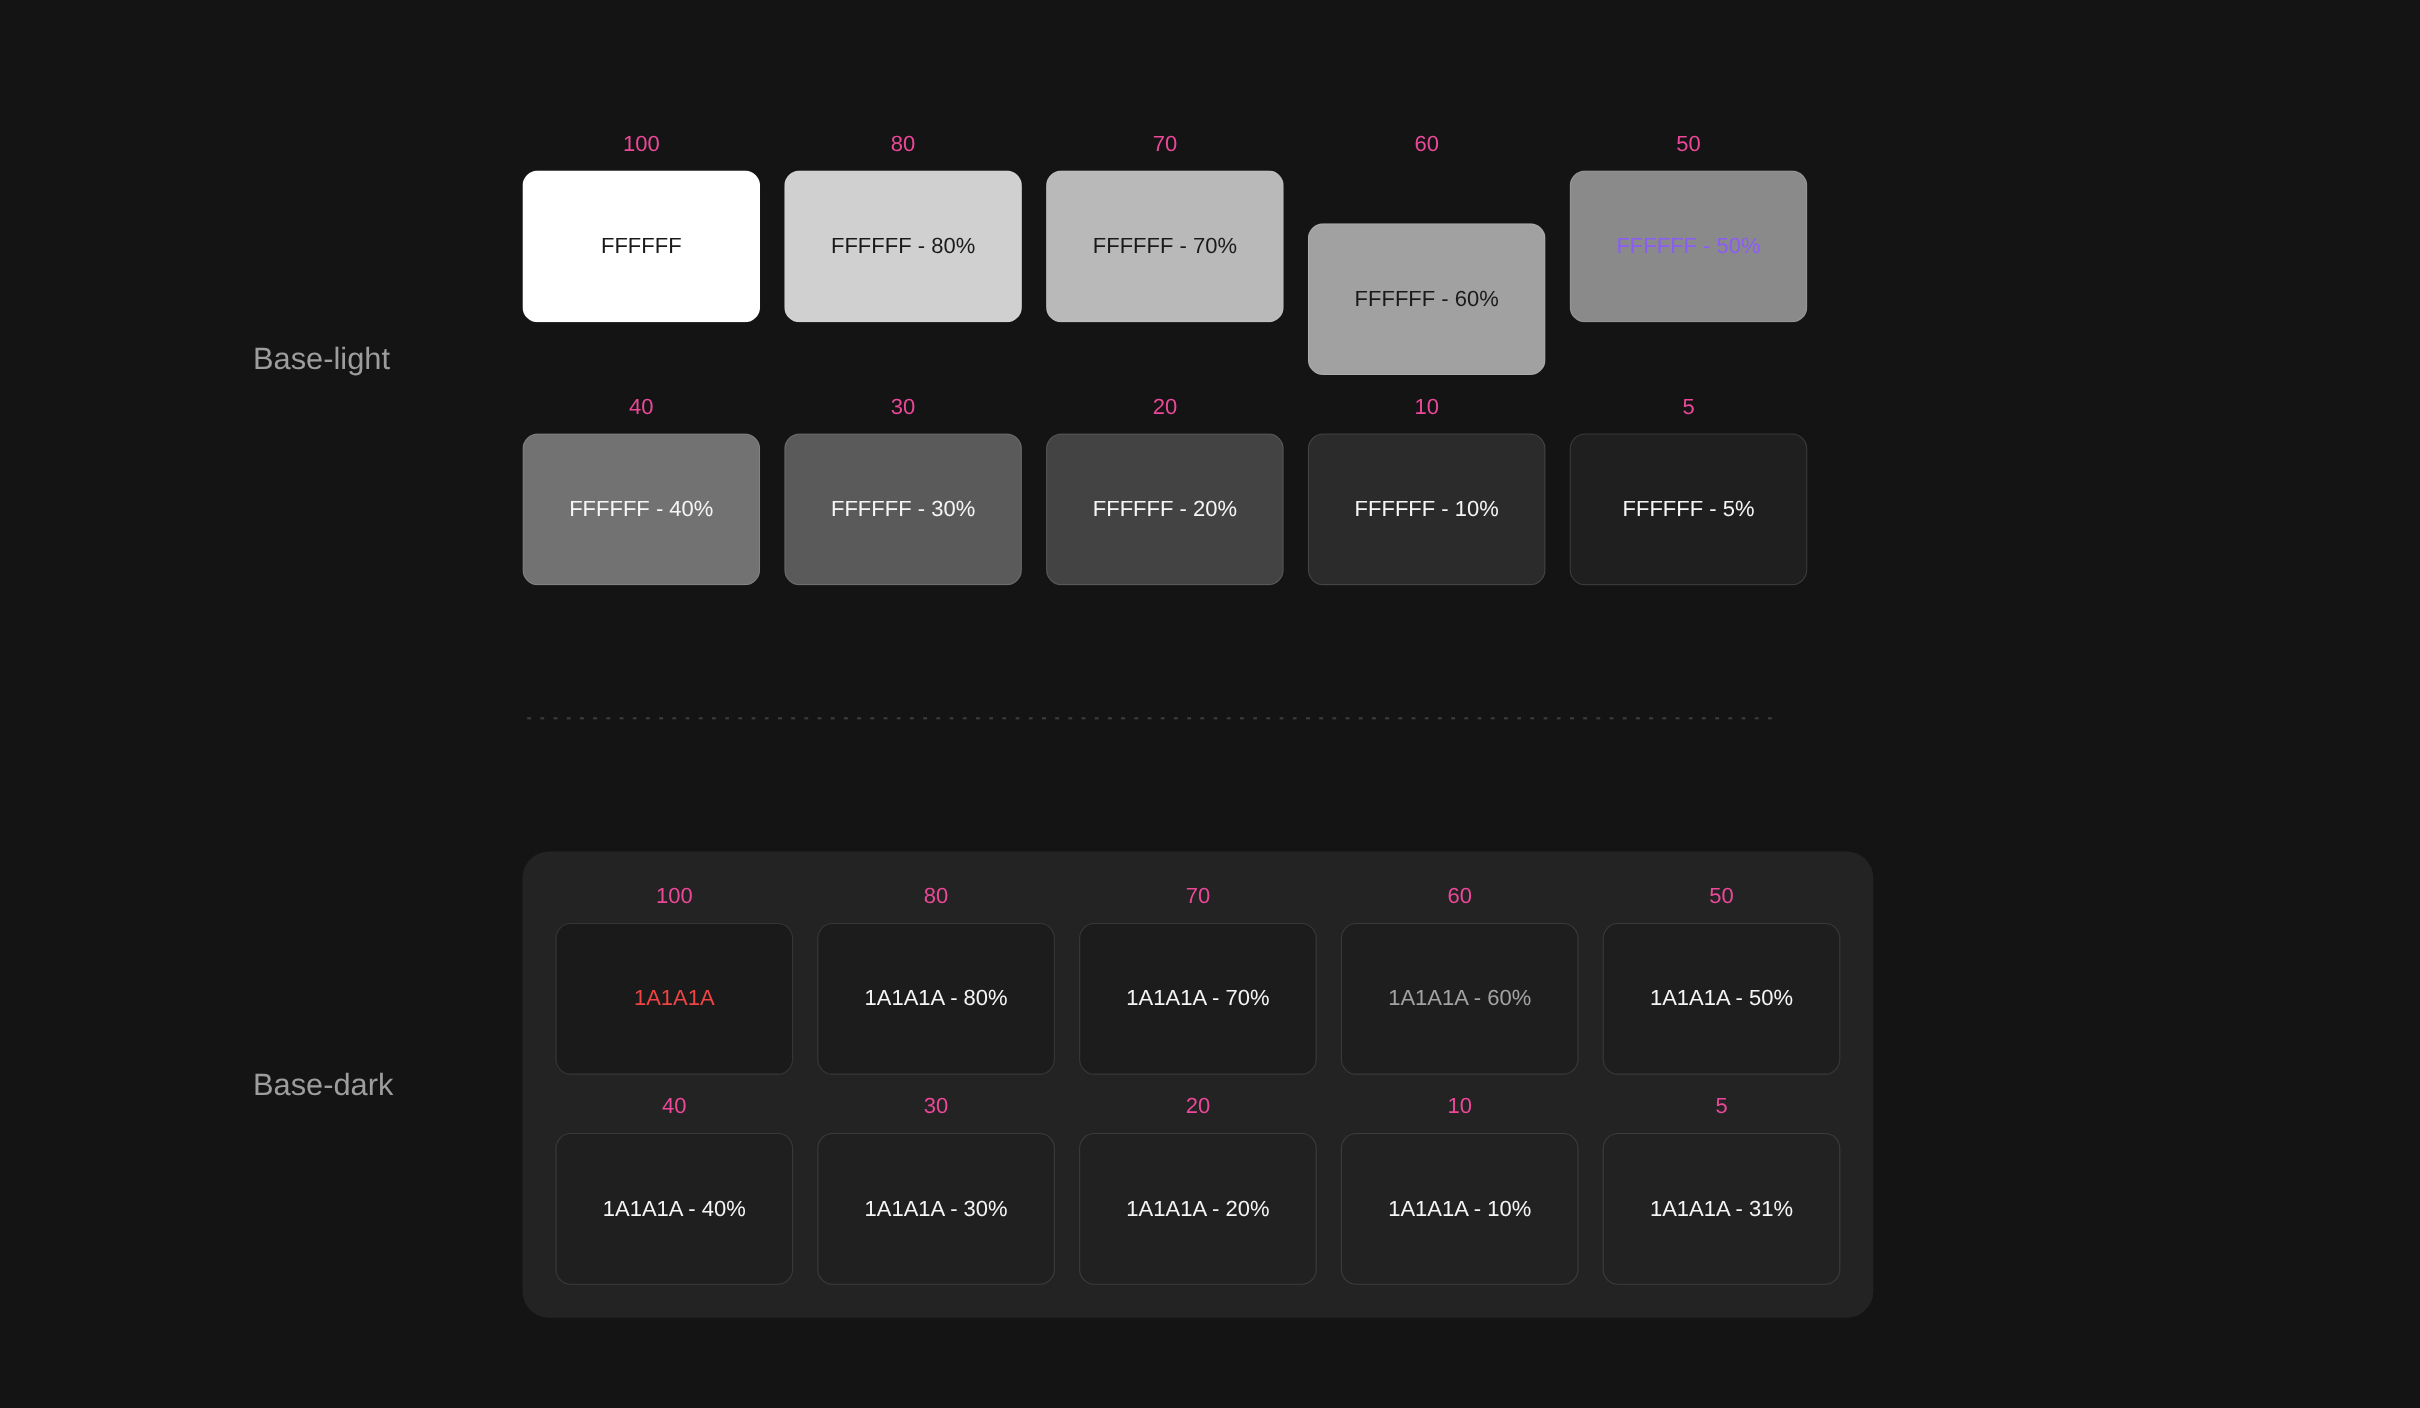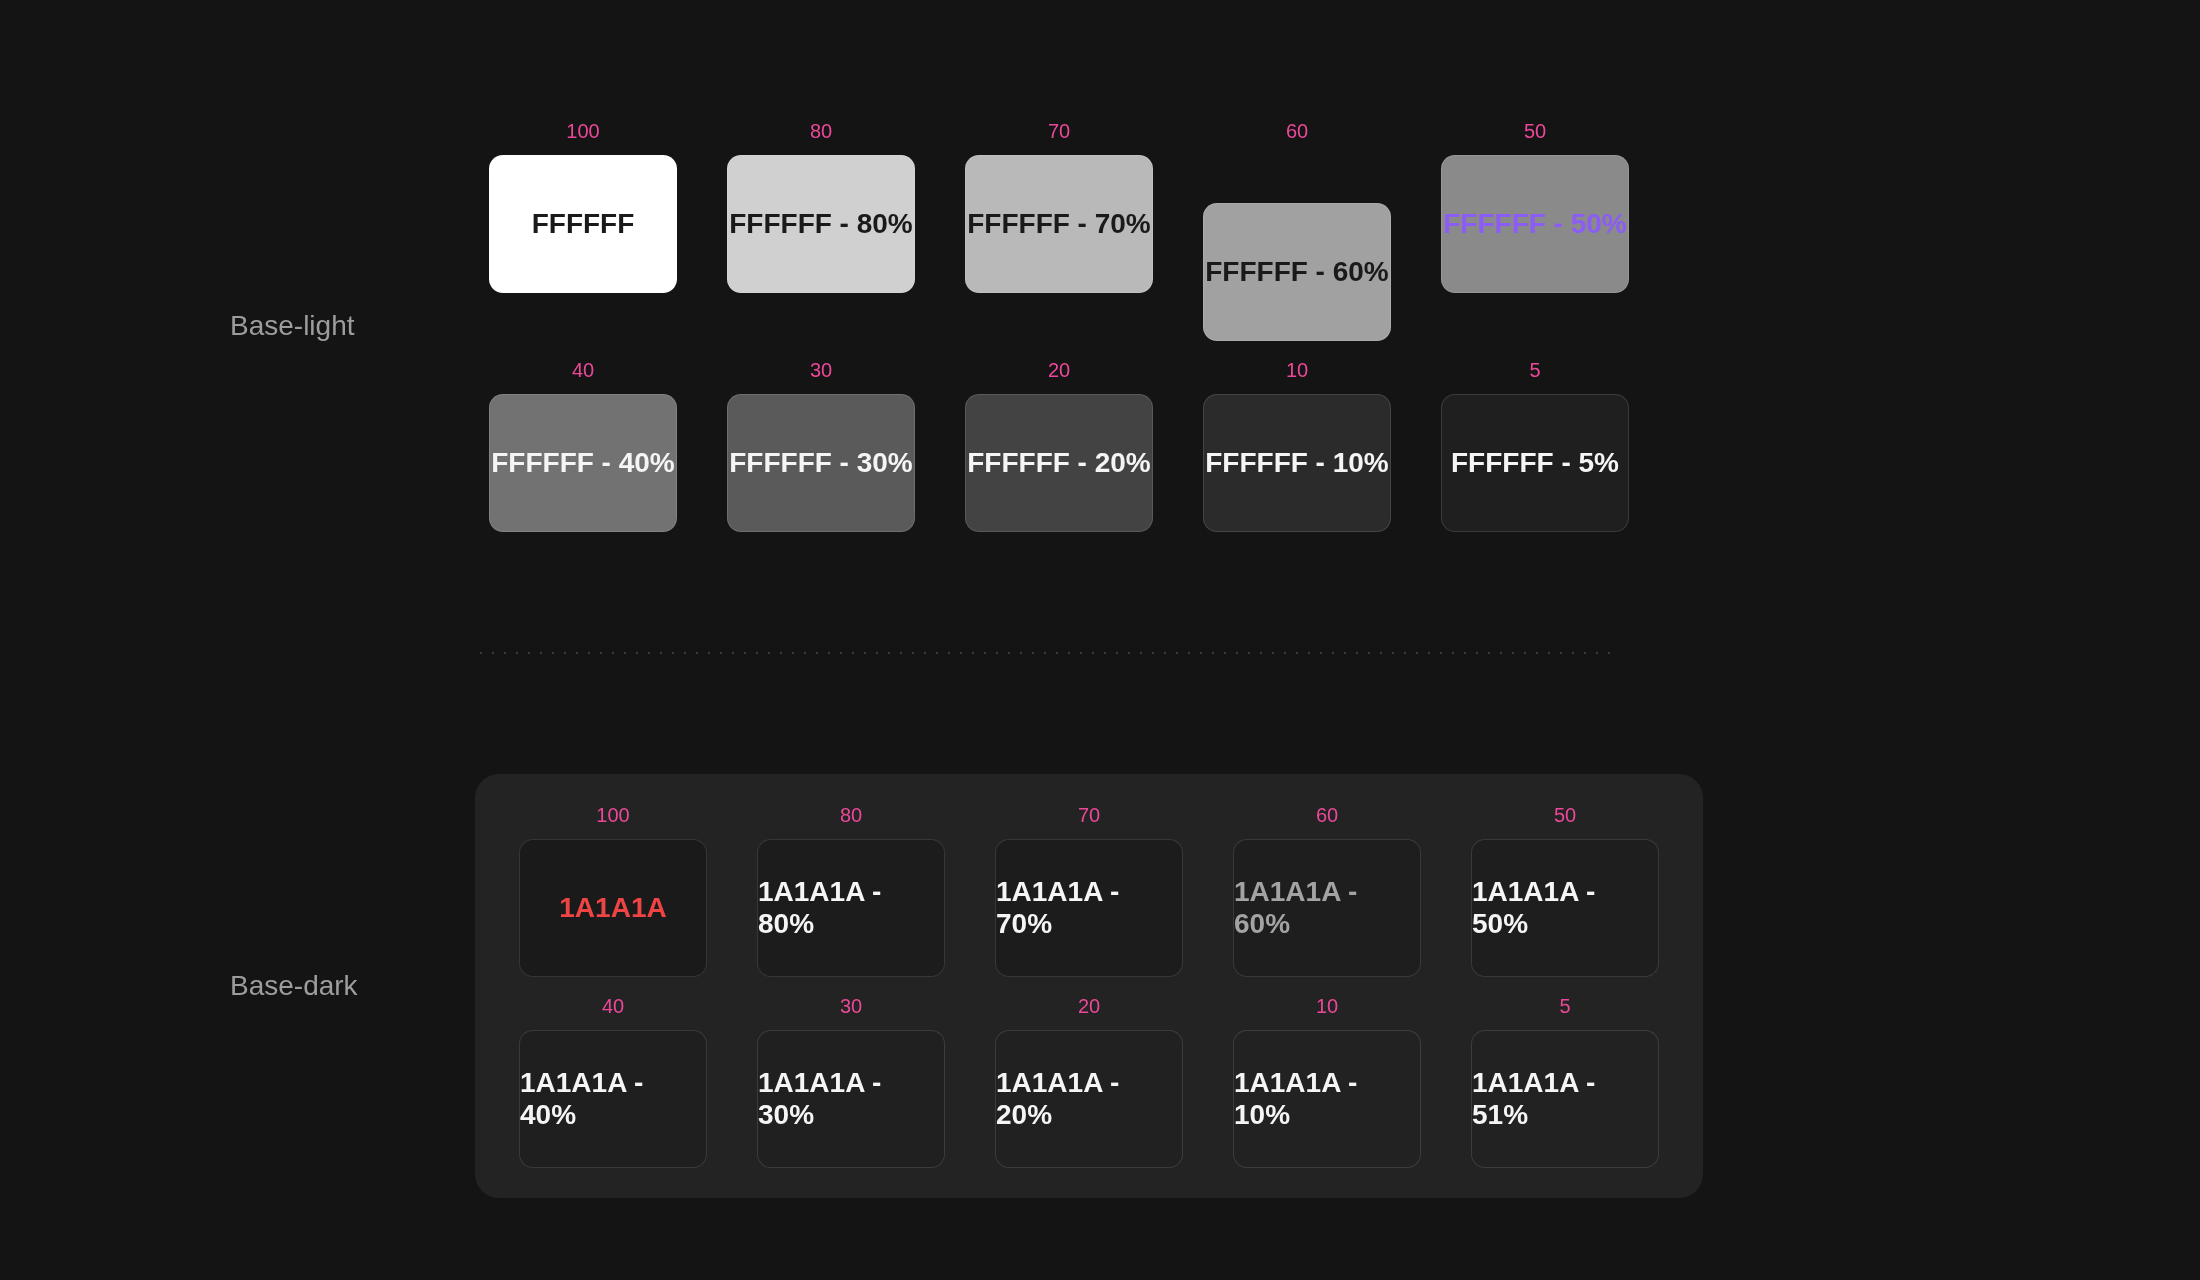--- a/index.html
+++ b/index.html
@@ -37,28 +37,28 @@
       display: flex;
       flex-direction: column;
       align-items: center;
     }
     .swatch-number {
       color: #ec4899;
       font-size: 20px;
       margin-bottom: 12px;
     }
     .swatch-box {
-      width: 188px;
+      width: 216px;
       height: 138px;
       border-radius: 14px;
       display: flex;
       align-items: center;
       justify-content: center;
-      font-size: 28px;
-      font-weight: 700;
+      font-size: 20px;
+      font-weight: 400;
       border: 1px solid rgba(255,255,255,0.12);
     }
     .divider {
       width: 1140px;
       height: 2px;
       margin: 120px 0 120px 245px;
       background-image: radial-gradient(circle, #3a3a3a 1.5px, transparent 1.5px);
       background-size: 12px 2px;
       background-repeat: repeat-x;
     }
@@ -156,17 +156,17 @@
         <div class="swatch-item">
           <div class="swatch-number">20</div>
           <div class="swatch-box" style="background: rgba(26, 26, 26, 0.2); color: rgb(245, 245, 245);">1A1A1A - 20%</div>
         </div>
         <div class="swatch-item">
           <div class="swatch-number">10</div>
           <div class="swatch-box" style="background: rgba(26, 26, 26, 0.1); color: rgb(245, 245, 245);">1A1A1A - 10%</div>
         </div>
         <div class="swatch-item">
           <div class="swatch-number">5</div>
-          <div class="swatch-box" style="background: rgba(26, 26, 26, 0.05); color: rgb(245, 245, 245);">1A1A1A - 51%</div>
+          <div class="swatch-box" style="background: rgba(26, 26, 26, 0.05); color: rgb(245, 245, 245);">1A1A1A - 31%</div>
         </div>
       </div>
   </div>
 </div>
 
 </body></html>

